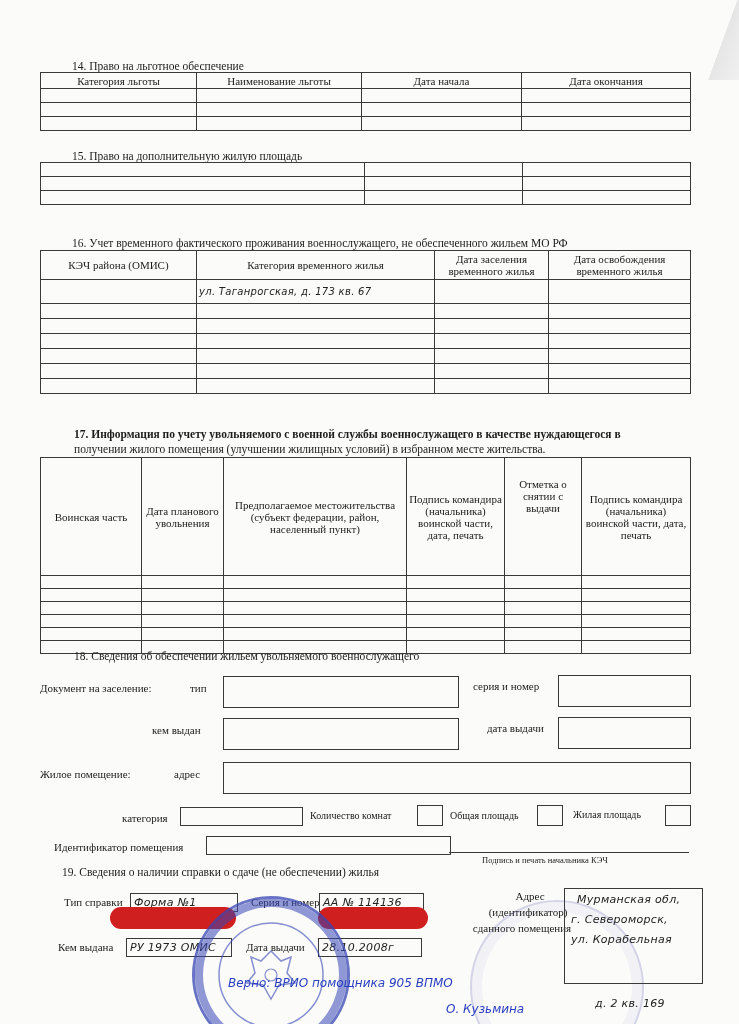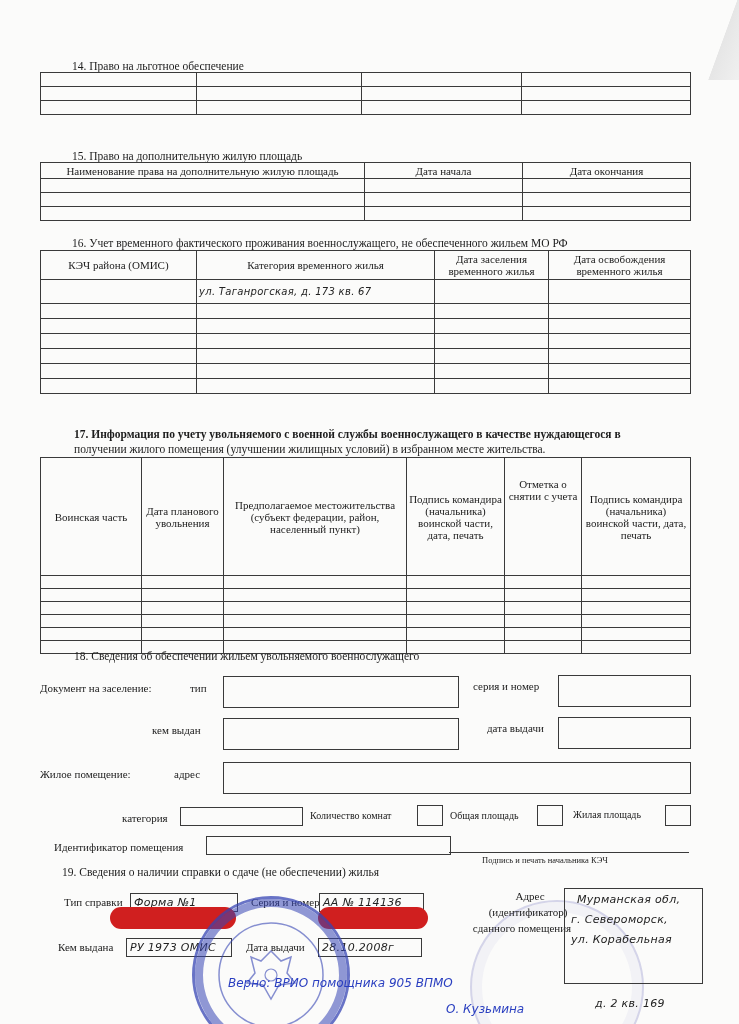--- a/index.html
+++ b/index.html
@@ -56,20 +56,26 @@
 
 <div class="section-title" style="left:72px; top:60px;">14. Право на льготное обеспечение</div>
 <table class="grid" style="left:40px; top:72px; width:650px;">
   <colgroup>
       <col style="width:156px">
       <col style="width:165px">
       <col style="width:160px">
       <col style="width:169px">
     </colgroup>
   <tbody>
+      <tr style="height:16px">
+    <th>Категория льготы</th>
+    <th>Наименование льготы</th>
+    <th>Дата начала</th>
+    <th>Дата окончания</th>
+  </tr>
   <tr style="height:14px">
     <td></td>
     <td></td>
     <td></td>
     <td></td>
   </tr>
   <tr style="height:14px">
     <td></td>
     <td></td>
     <td></td>
@@ -85,25 +91,20 @@
   </table>
 
 <div class="section-title" style="left:72px; top:150px;">15. Право на дополнительную жилую площадь</div>
 <table class="grid" style="left:40px; top:162px; width:650px;">
   <colgroup>
       <col style="width:324px">
       <col style="width:158px">
       <col style="width:168px">
     </colgroup>
   <tbody>
-      <tr style="height:16px">
-    <th>Наименование права на дополнительную жилую площадь</th>
-    <th>Дата начала</th>
-    <th>Дата окончания</th>
-  </tr>
   <tr style="height:14px">
     <td></td>
     <td></td>
     <td></td>
   </tr>
   <tr style="height:14px">
     <td></td>
     <td></td>
     <td></td>
   </tr>
@@ -185,21 +186,21 @@
       <col style="width:98px">
       <col style="width:77px">
       <col style="width:109px">
     </colgroup>
   <tbody>
       <tr style="height:118px">
     <th>Воинская часть</th>
     <th>Дата планового увольнения</th>
     <th>Предполагаемое местожительства (субъект федерации, район, населенный пункт)</th>
     <th>Подпись командира (начальника) воинской части, дата, печать</th>
-    <th style="vertical-align:top; padding-top:20px;">Отметка о снятии с учета</th>
+    <th style="vertical-align:top; padding-top:20px;">Отметка о снятии с выдачи</th>
     <th>Подпись командира (начальника) воинской части, дата, печать</th>
   </tr>
   <tr style="height:13px">
     <td></td>
         <td></td>
         <td></td>
         <td></td>
         <td></td>
         <td></td>
   </tr>

